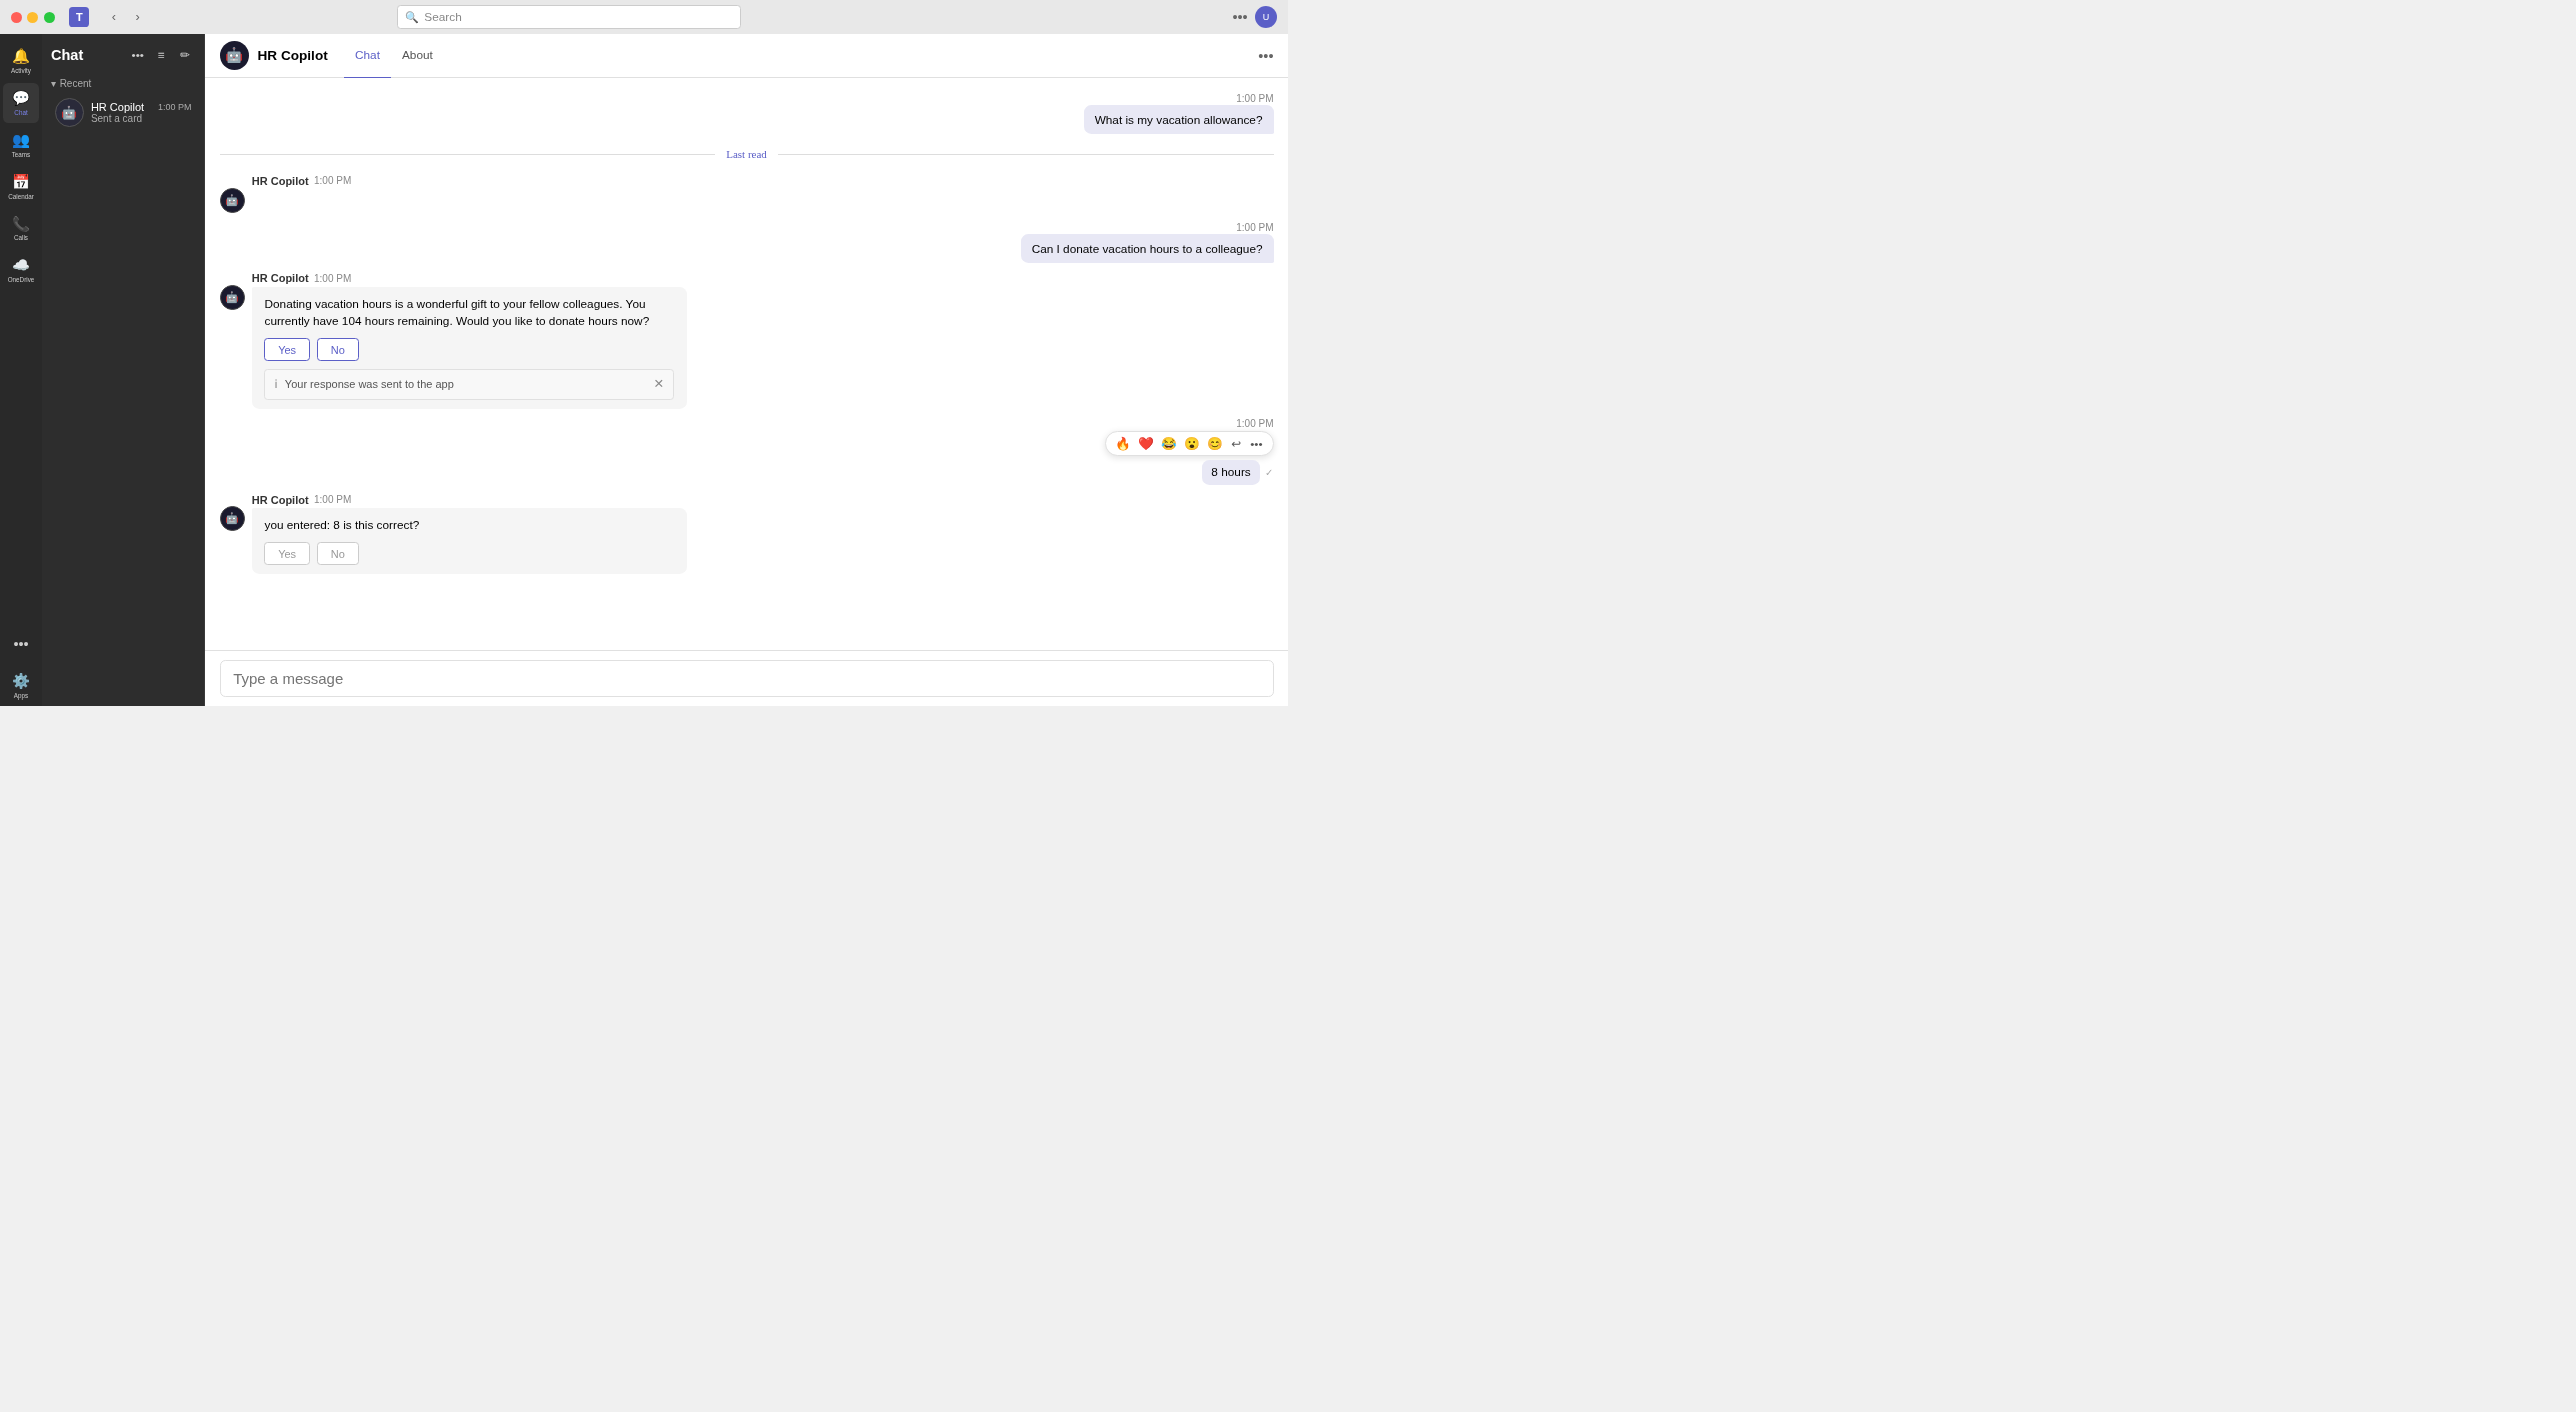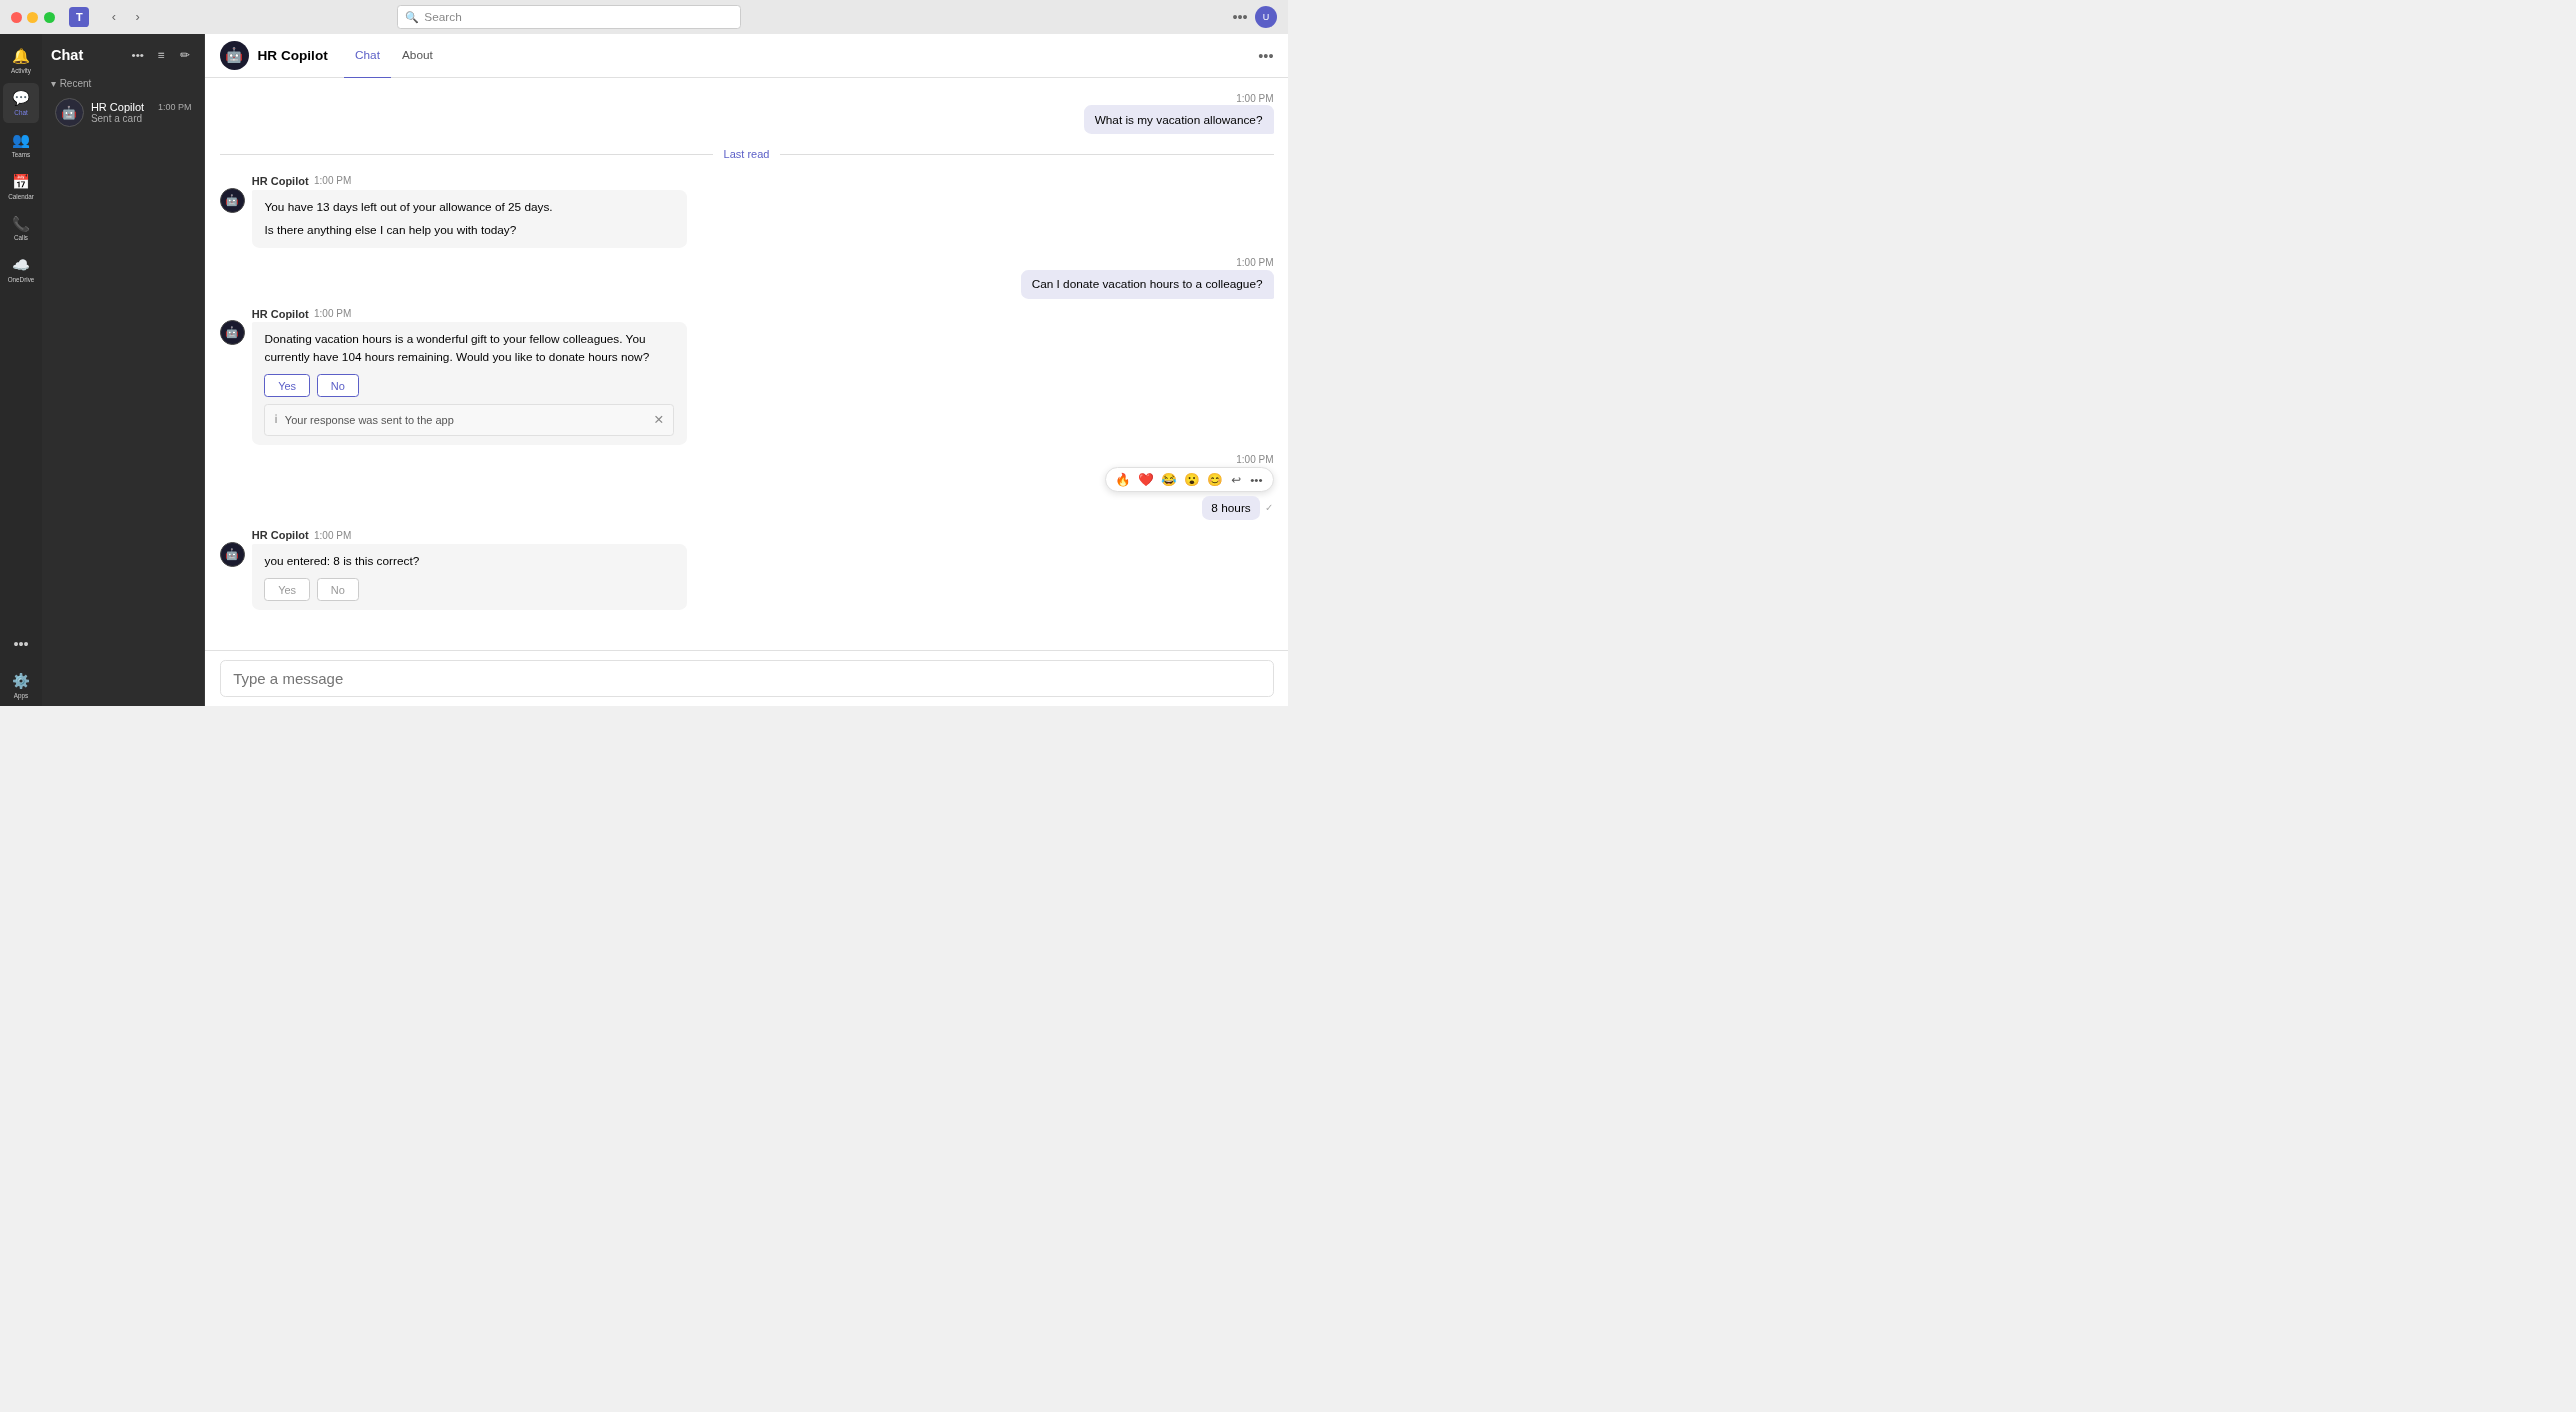--- a/index.html
+++ b/index.html
@@ -362,20 +362,21 @@
     }
     .divider-line {
       flex: 1;
       height: 0.9px;
       background: #ddd;
     }
     .last-read-label {
       font-size: 11px;
       color: #5b5fc7;
       font-weight: 500;
+      font-family: Liberation Serif, serif;
     }
 
     
     .msg-row-left {
       display: flex;
       padding: 3.6px 14.5px;
       gap: 7.3px;
       margin-bottom: 1.8px;
     }
     .bot-msg-avatar {
@@ -636,24 +637,20 @@
         <div class="divider-line"></div>
       </div>
 
       <div class="msg-row-left">
         <div class="bot-msg-avatar">🤖</div>
         <div class="msg-left-content">
           <div class="msg-sender-row">
             <span class="msg-sender-name">HR Copilot</span>
             <span class="msg-time-left">1:00 PM</span>
           </div>
-          <div class="msg-bubble-left">
-            <p>You have 13 days left out of your allowance of 25 days.</p>
-            <p>Is there anything else I can help you with today?</p>
-          </div>
         </div>
       </div>
 
       <div class="msg-row-right">
         <div class="msg-right-content">
           <div class="msg-time-right">1:00 PM</div>
           <div class="msg-bubble-right">Can I donate vacation hours to a colleague?</div>
         </div>
       </div>
 

